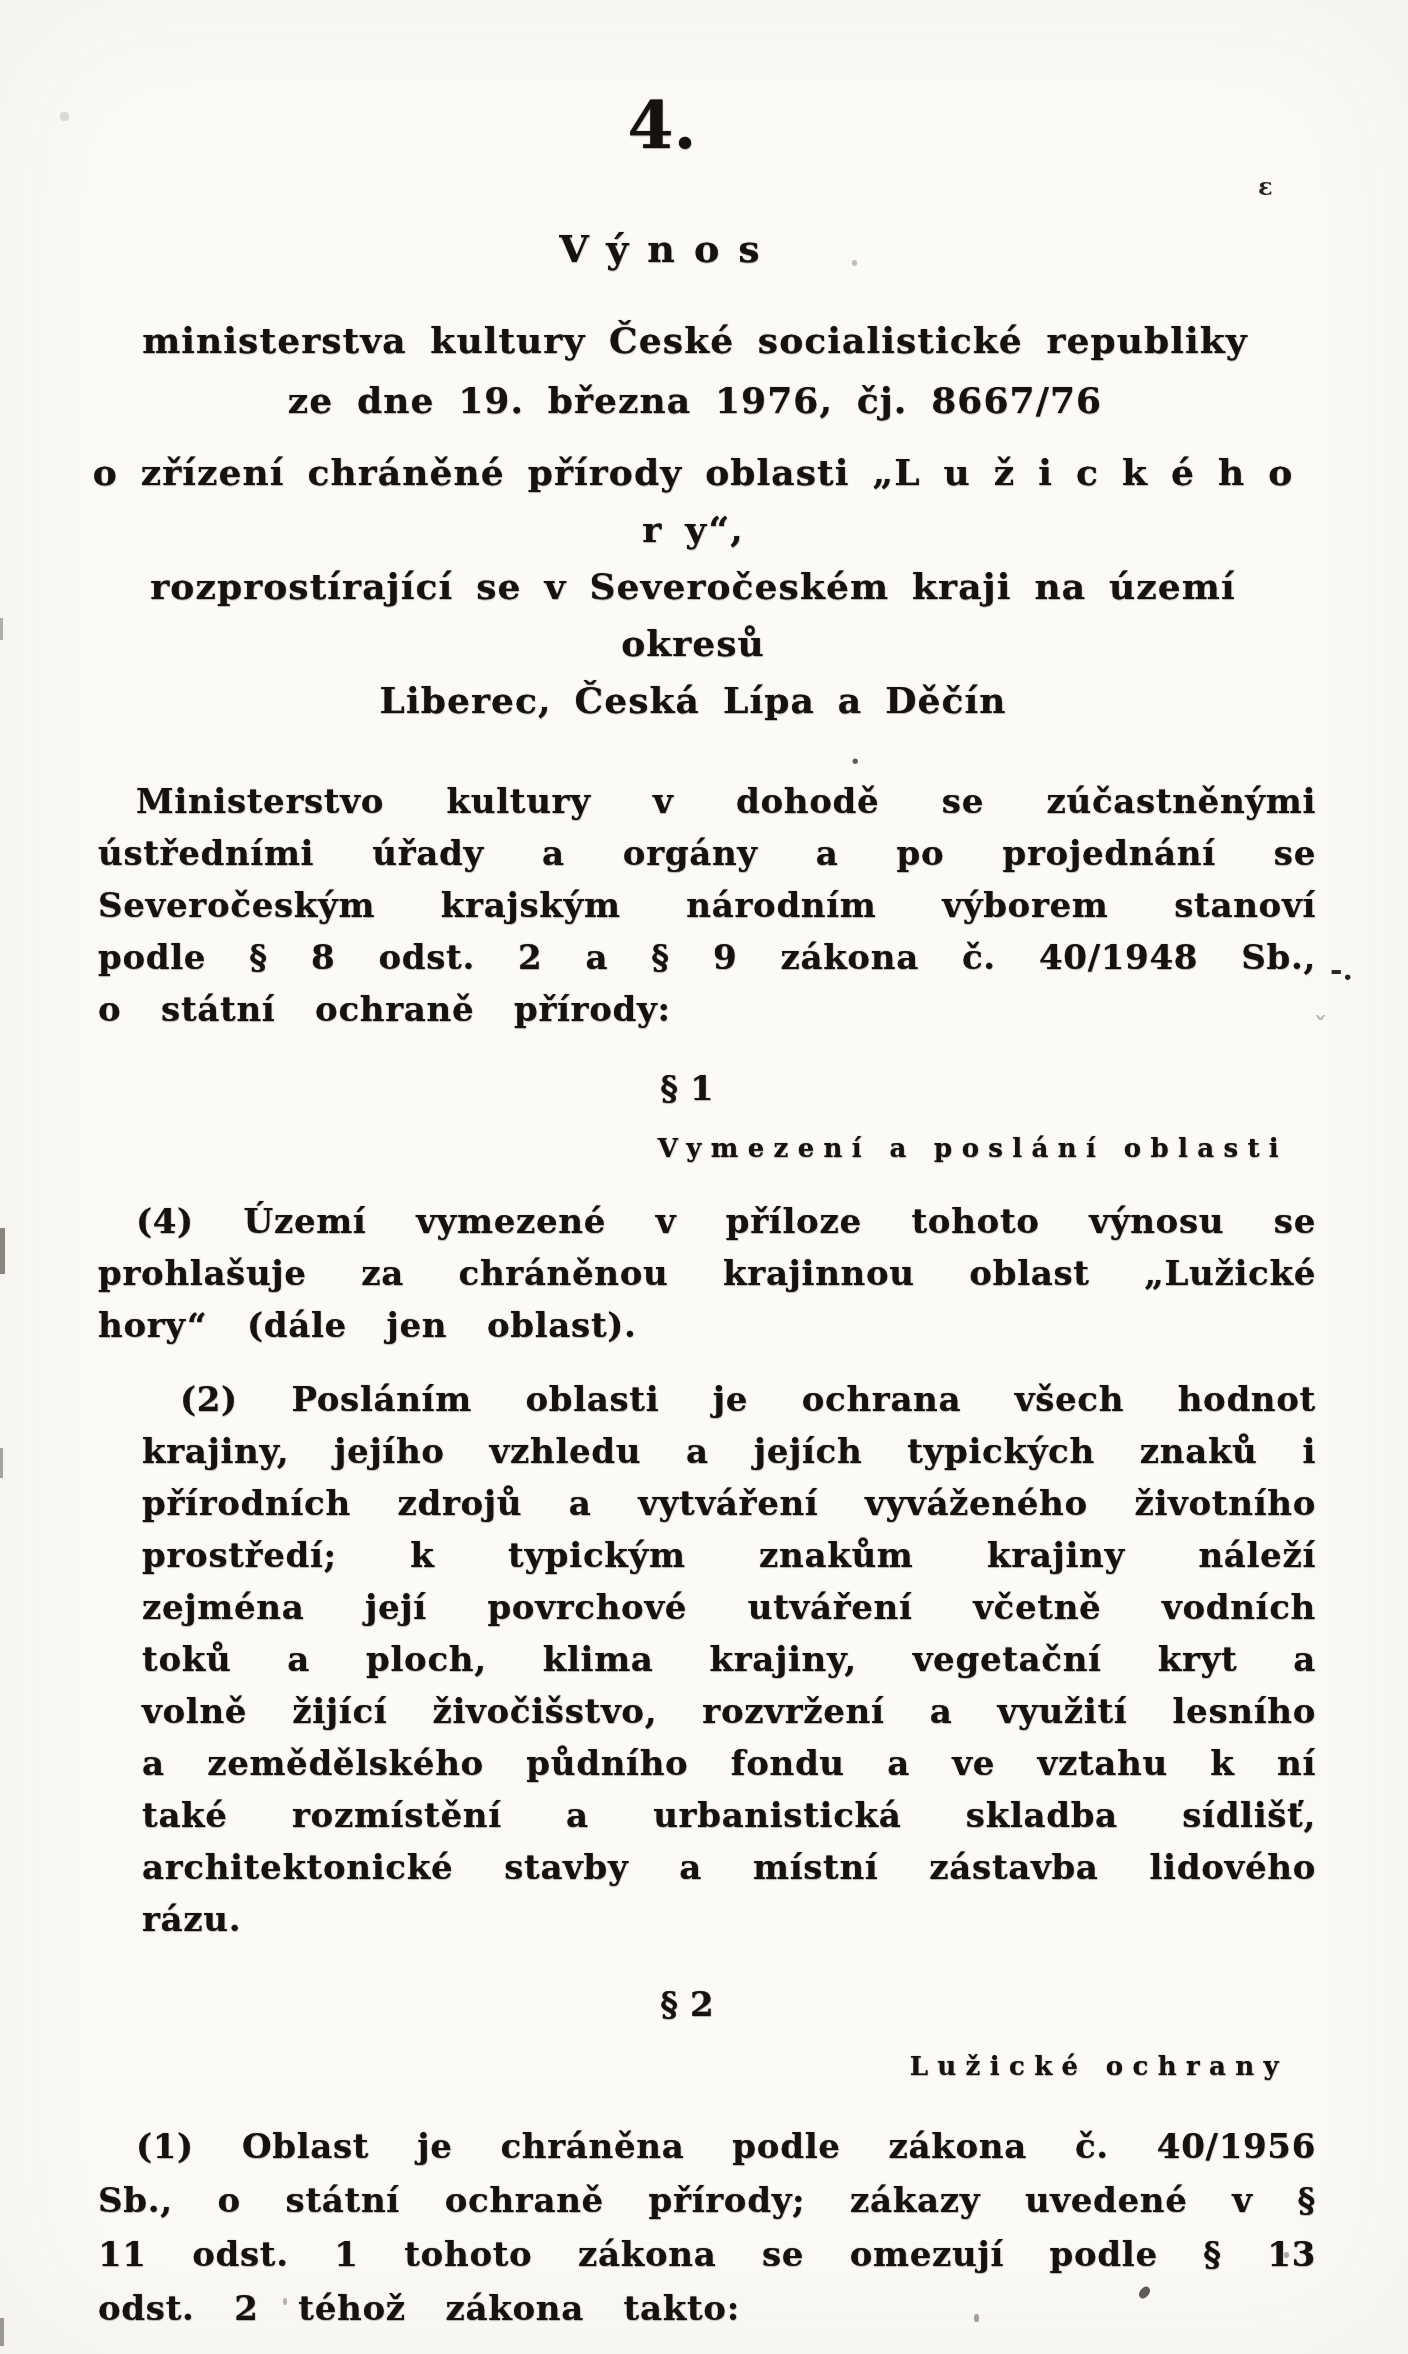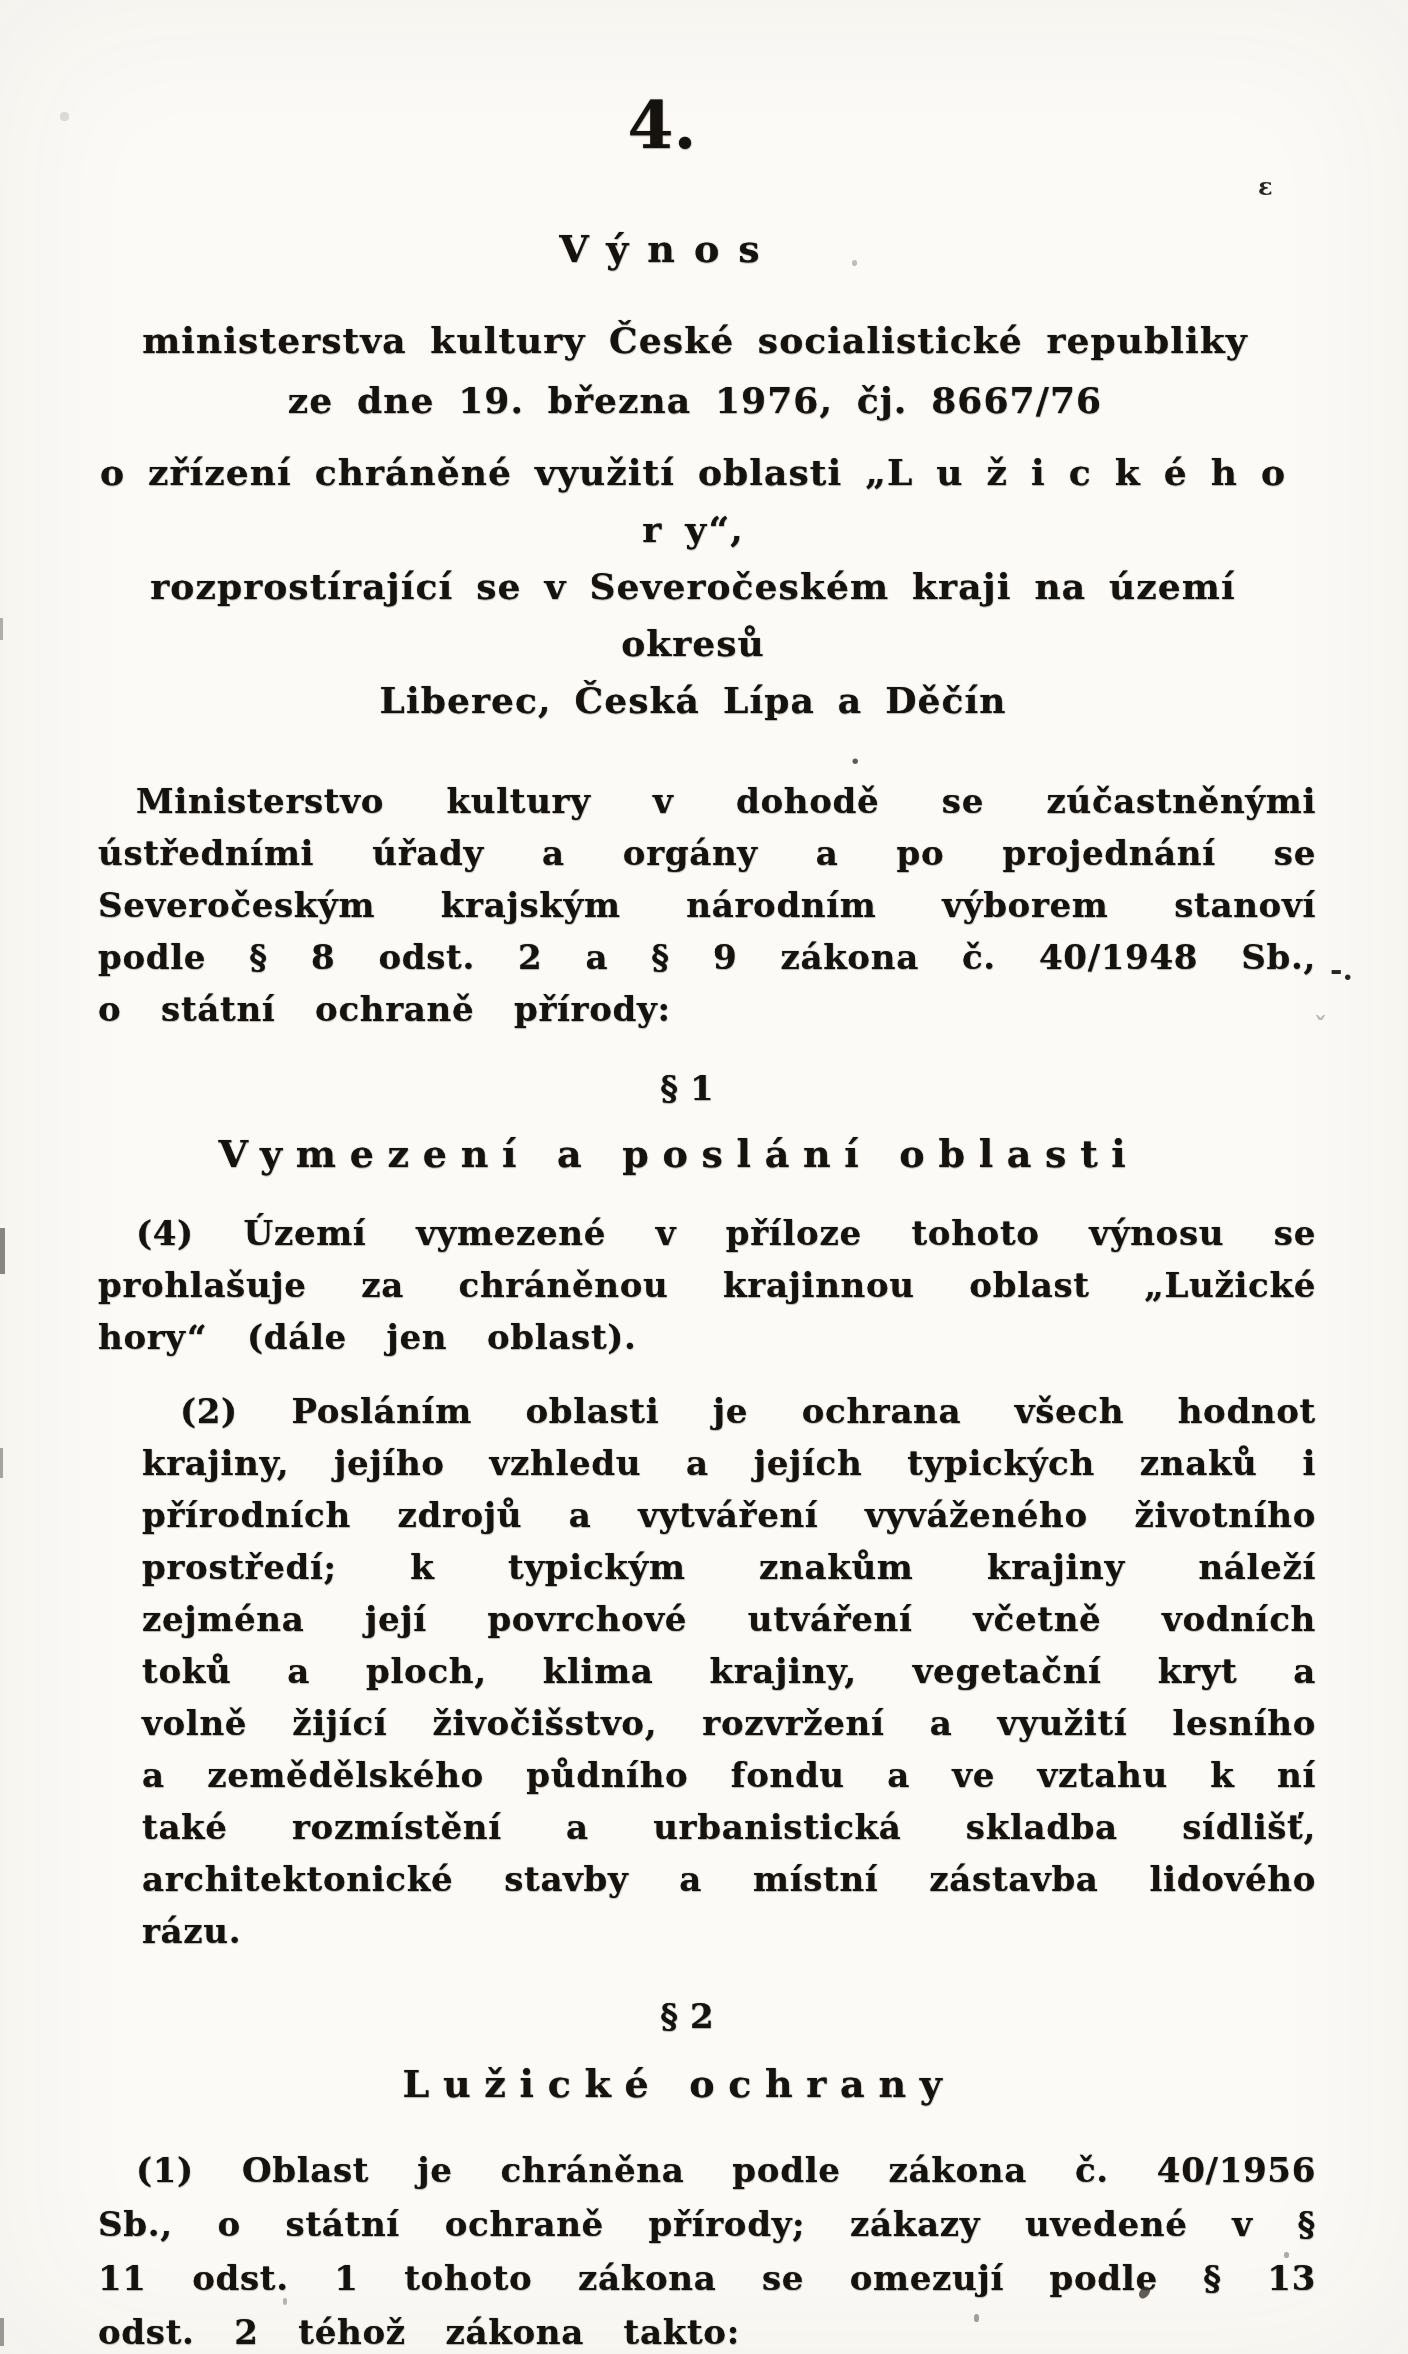--- a/index.html
+++ b/index.html
@@ -72,25 +72,26 @@
   .sec-num {
     margin-top: 36px;
     font-size: 34px;
     font-weight: 700;
     line-height: 1;
     transform: translateX(-20px);
   }
   .sec-num-2 { margin-top: 42px; }
   .sec-head {
     margin-top: 30px;
-    font-size: 38px;
+    font-size: 26px;
     font-weight: 700;
     line-height: 1;
     letter-spacing: 0.36em;
     transform: translateX(-28px);
+    text-align: right;
   }
   .sec-head-2 { margin-top: 32px; }
   .par-s1-1 { margin-top: 34px; }
   .par-s1-2 { margin-top: 22px; margin-left: 44px; }
   .par-s2-1 { margin-top: 40px; line-height: 54px; }
 
   
   .stray {
     position: absolute;
     font-weight: 700;
@@ -131,21 +132,21 @@
     <div class="page-number centered">4.</div>
 
     <div class="doc-title centered">Výnos</div>
 
     <div class="issuer-block centered">
       <div>ministerstva kultury České socialistické republiky</div>
       <div>ze dne 19. března 1976, čj. 8667/76</div>
     </div>
 
     <div class="subject-block centered">
-      <div>o zřízení chráněné využití oblasti „L u ž i c k é   h o r y“,</div>
+      <div>o zřízení chráněné přírody oblasti „L u ž i c k é   h o r y“,</div>
       <div>rozprostírající se v Severočeském kraji na území okresů</div>
       <div>Liberec, Česká Lípa a Děčín</div>
     </div>
 
     <p class="body-par preamble">Ministerstvo kultury v dohodě se zúčastněnými ústředními úřady a orgány a po projednání se Severočeským krajským národním výborem stanoví podle § 8 odst. 2 a § 9 zákona č. 40/1948 Sb., o státní ochraně přírody:</p>
 
     <div class="sec-num centered">§ 1</div>
 
     <div class="sec-head centered">Vymezení a poslání oblasti</div>
 

